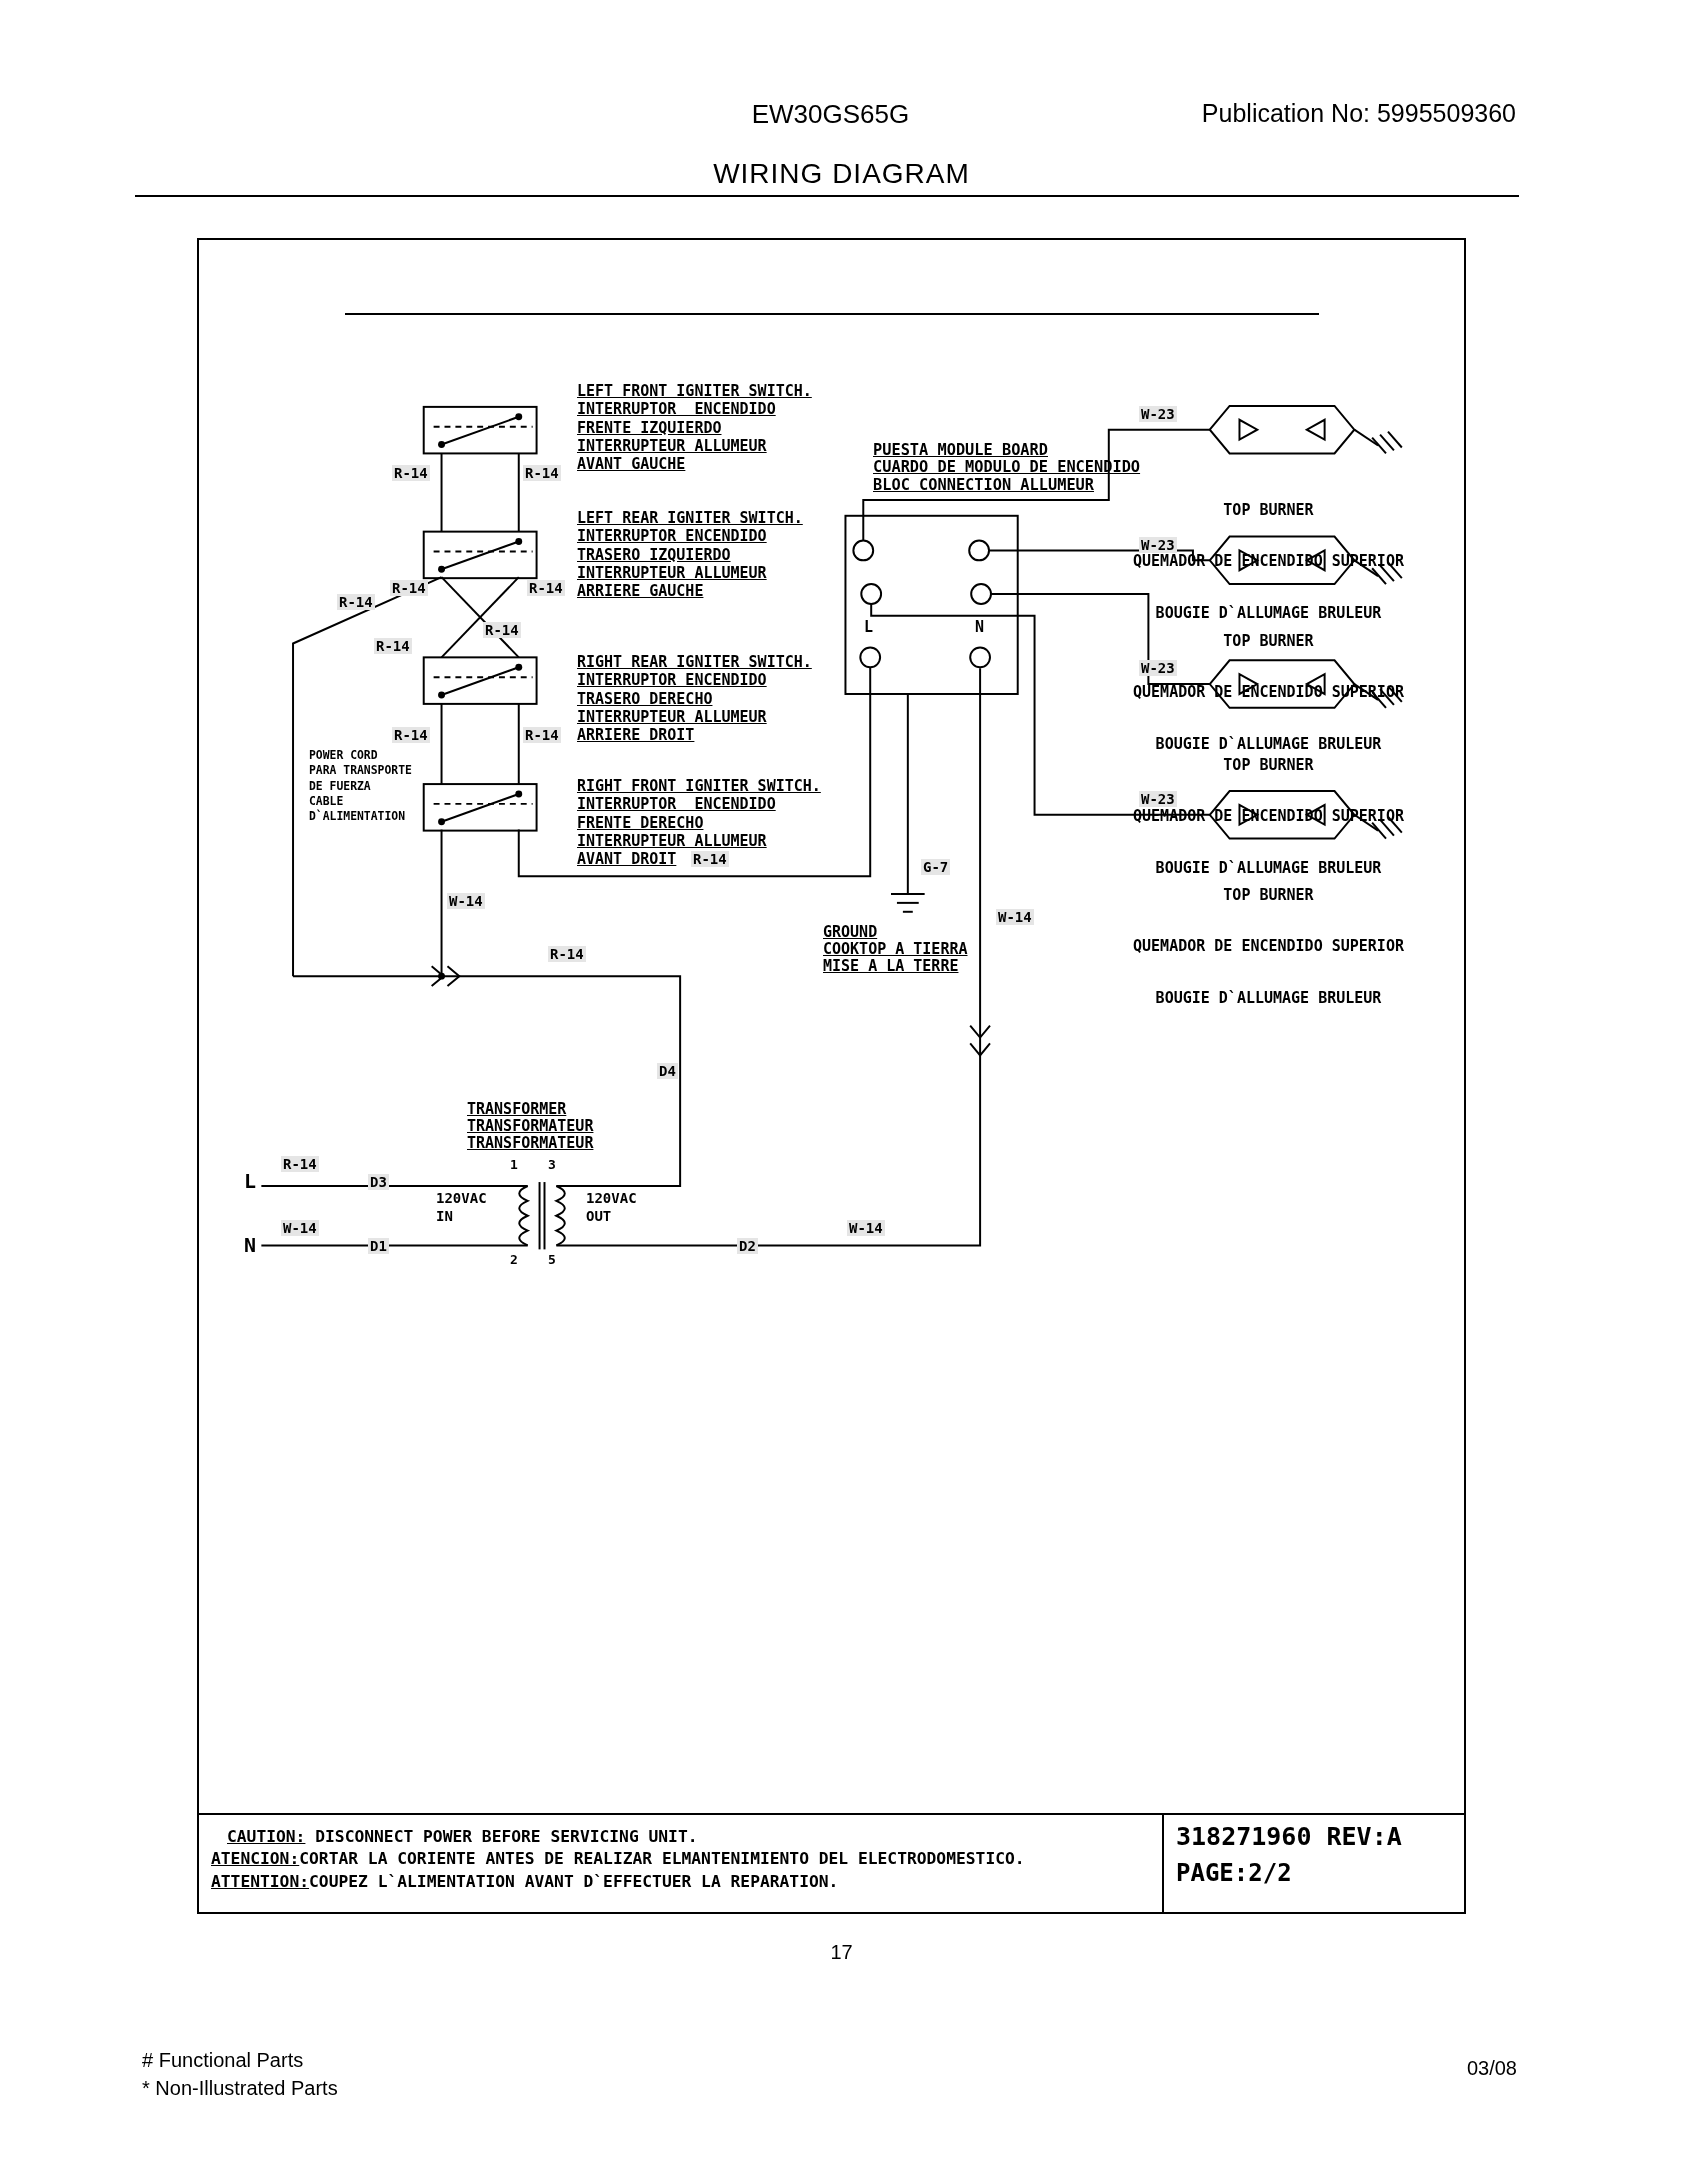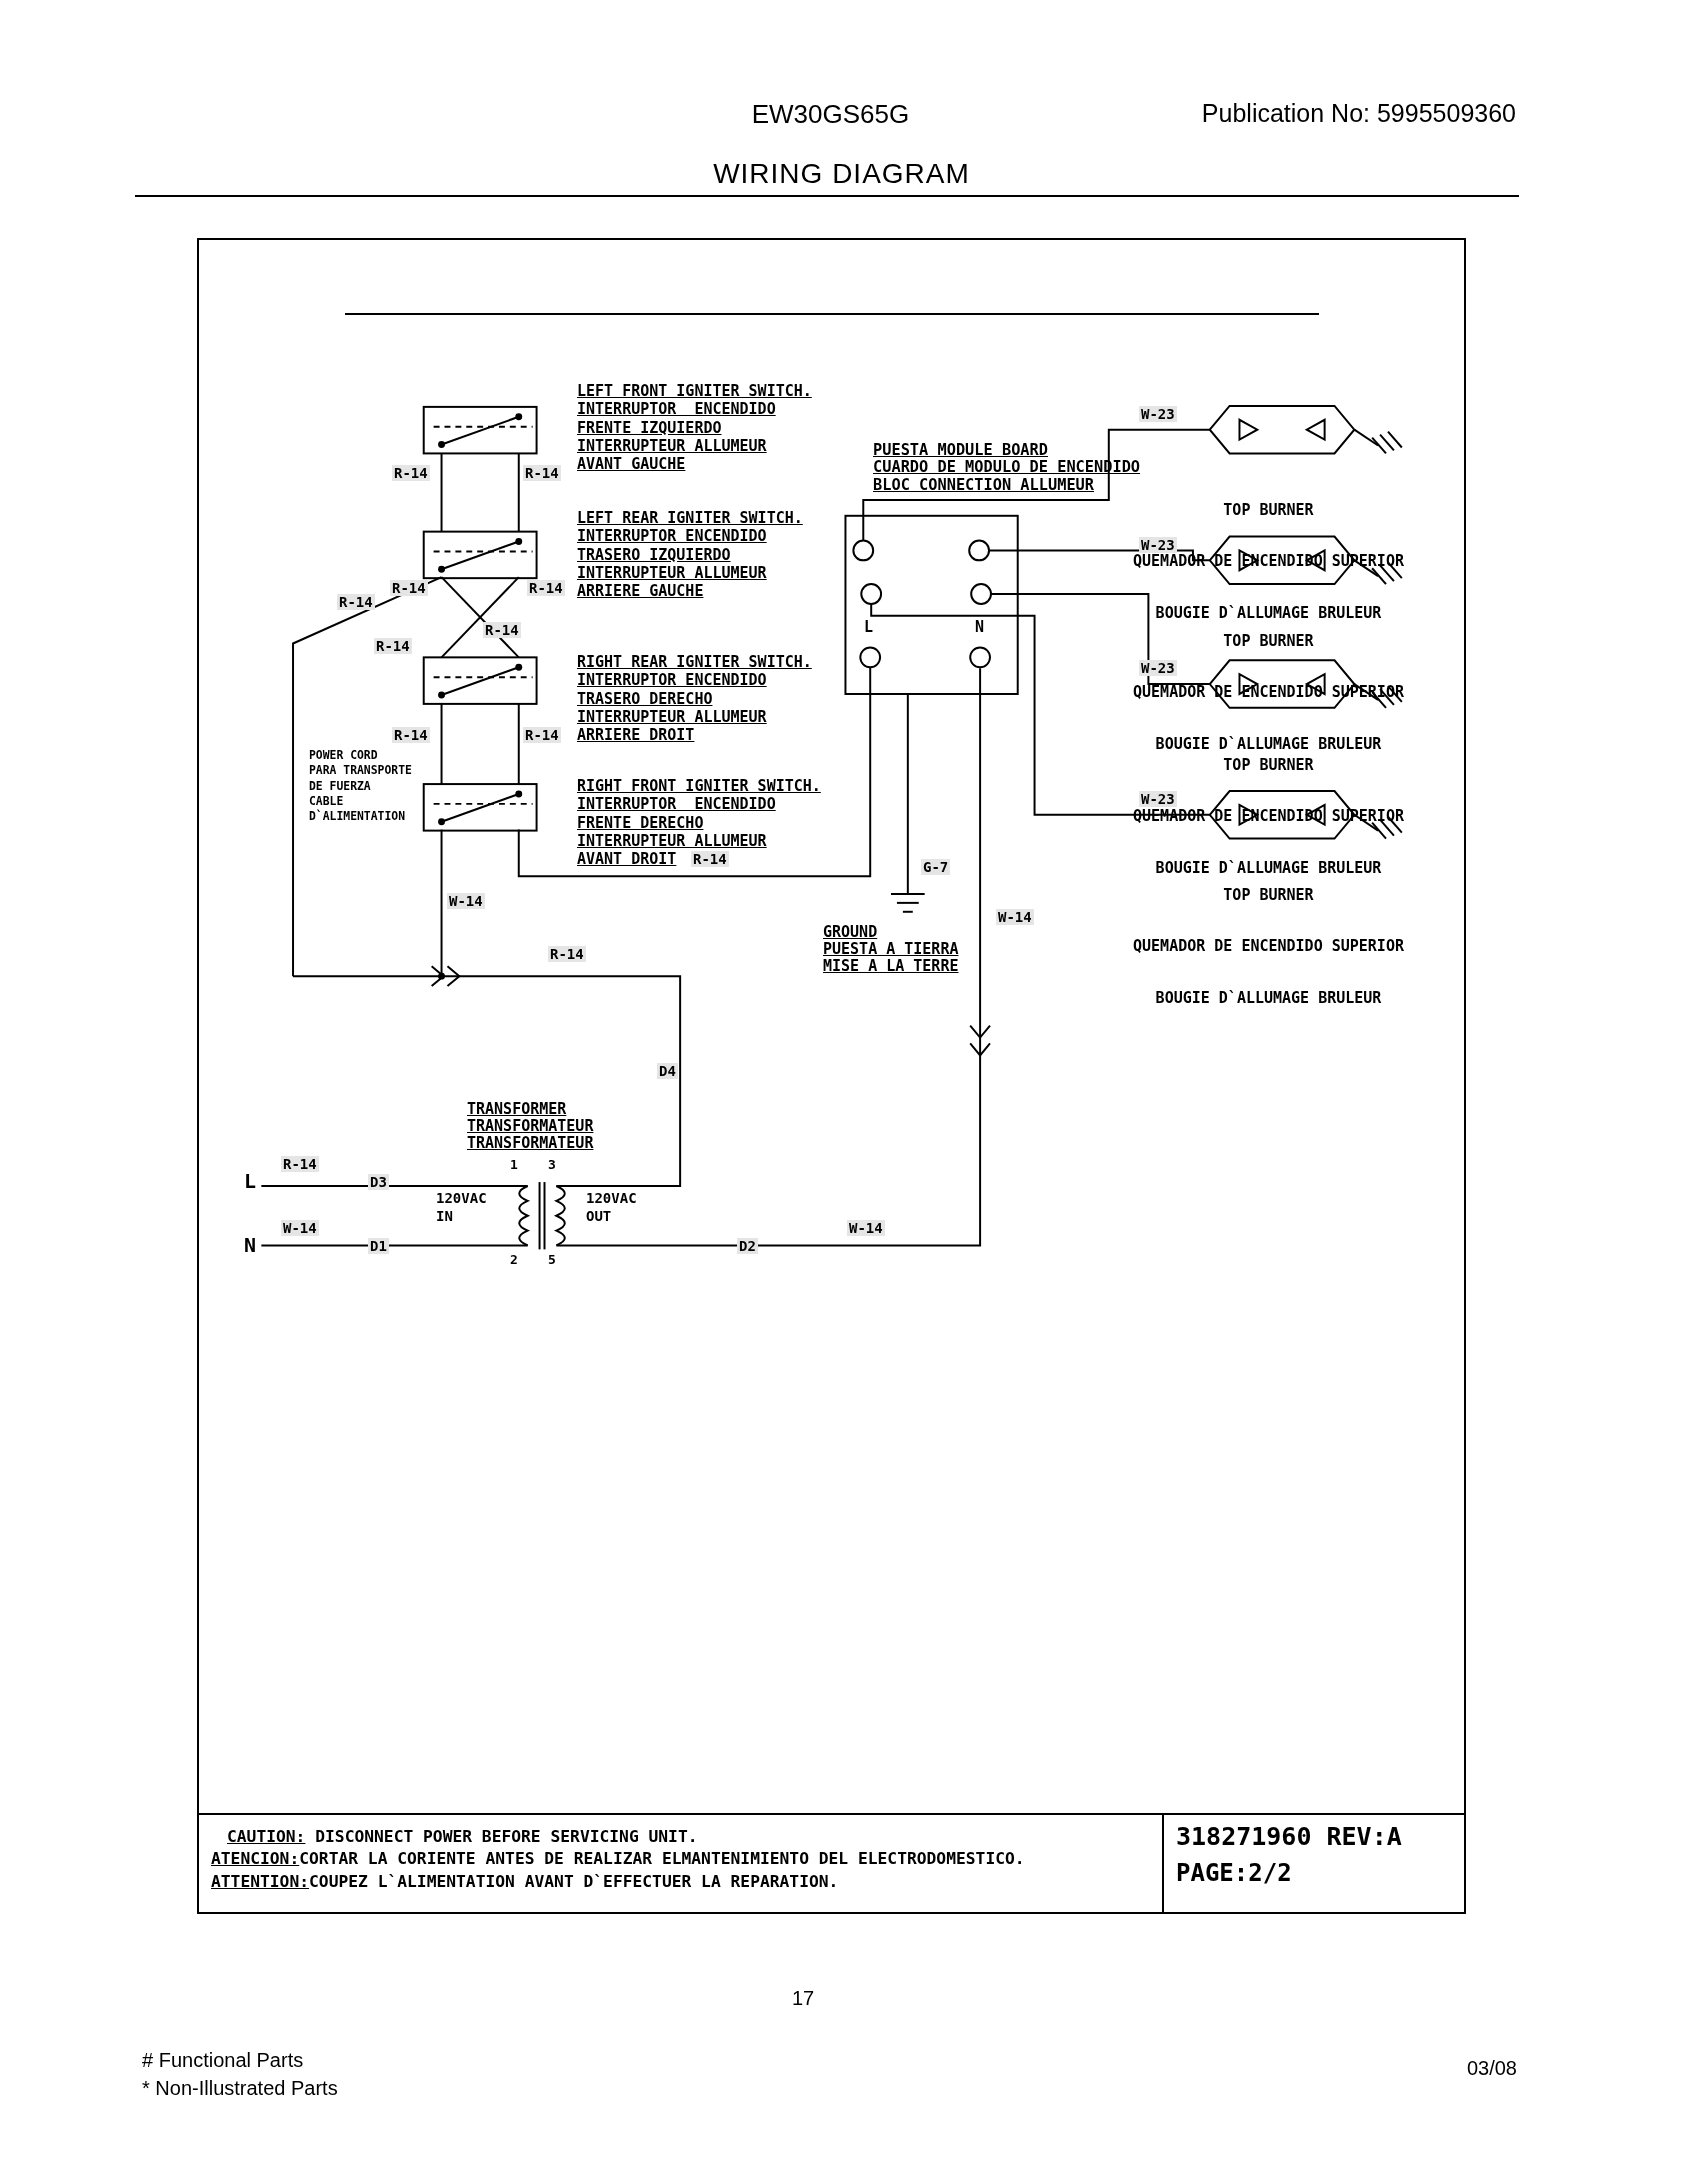--- a/index.html
+++ b/index.html
@@ -236,21 +236,21 @@
   </div>
   <div class="abs bcenter" style="left:1120px;top:852px;">
     <div>TOP BURNER</div>
     <div>QUEMADOR DE ENCENDIDO SUPERIOR</div>
     <div>BOUGIE D`ALLUMAGE BRULEUR</div>
   </div>
 
   <div class="abs wlabel" style="left:921px;top:859px;">G-7</div>
   <div class="abs" style="left:823px;top:924px;">
     <div class="tblock" style="line-height:17px;">GROUND</div>
-    <div class="tblock" style="line-height:17px;">PUESTA A TIERRA</div>
+    <div class="tblock" style="line-height:17px;">COOKTOP A TIERRA</div>
     <div class="tblock" style="line-height:17px;">MISE A LA TERRE</div>
   </div>
 
   <div class="abs wlabel" style="left:392px;top:465px;">R-14</div>
   <div class="abs wlabel" style="left:523px;top:465px;">R-14</div>
   <div class="abs wlabel" style="left:390px;top:580px;">R-14</div>
   <div class="abs wlabel" style="left:527px;top:580px;">R-14</div>
   <div class="abs wlabel" style="left:337px;top:594px;">R-14</div>
   <div class="abs wlabel" style="left:483px;top:622px;">R-14</div>
   <div class="abs wlabel" style="left:374px;top:638px;">R-14</div>
@@ -289,17 +289,17 @@
   <div class="abs hline" style="left:197px;top:1813px;width:1269px;"></div>
   <div class="abs vline" style="left:1162px;top:1813px;height:99px;"></div>
   <div class="abs caut" style="left:211px;top:1825px;margin-left:16px;"><u>CAUTION:</u><span> DISCONNECT POWER BEFORE SERVICING UNIT.</span></div>
   <div class="abs caut" style="left:211px;top:1847px;"><u>ATENCION:</u><span>CORTAR LA CORIENTE ANTES DE REALIZAR ELMANTENIMIENTO DEL ELECTRODOMESTICO.</span></div>
   <div class="abs caut" style="left:211px;top:1870px;"><u>ATTENTION:</u><span>COUPEZ L`ALIMENTATION AVANT D`EFFECTUER LA REPARATION.</span></div>
   <div class="abs mono" style="left:1176px;top:1822px;font-size:25px;">318271960 REV:A</div>
   <div class="abs mono" style="left:1176px;top:1859px;font-size:24px;">PAGE:2/2</div>
 
   <div class="abs sans" style="left:142px;top:2049px;font-size:20px;"># Functional Parts</div>
   <div class="abs sans" style="left:142px;top:2077px;font-size:20px;">* Non-Illustrated Parts</div>
-  <div class="abs sans" style="left:792px;top:1987px;width:99px;font-size:20px;">17</div>
+  <div class="abs sans" style="left:792px;top:1941px;width:99px;text-align:center;font-size:20px;">17</div>
   <div class="abs sans" style="left:1386px;top:2057px;width:131px;text-align:right;font-size:20px;">03/08</div>
 
 </div>
 
 
 </body></html>

